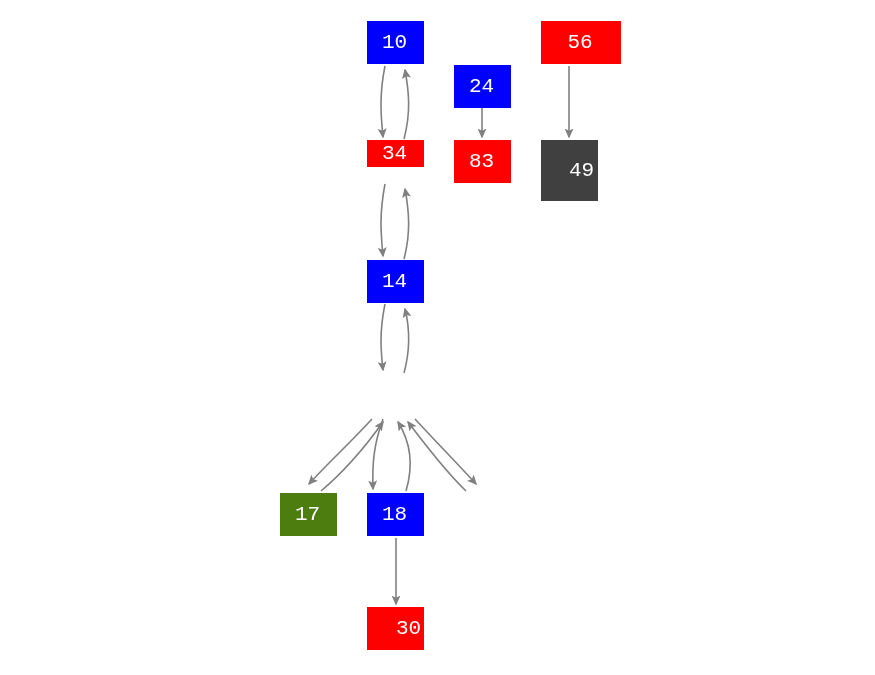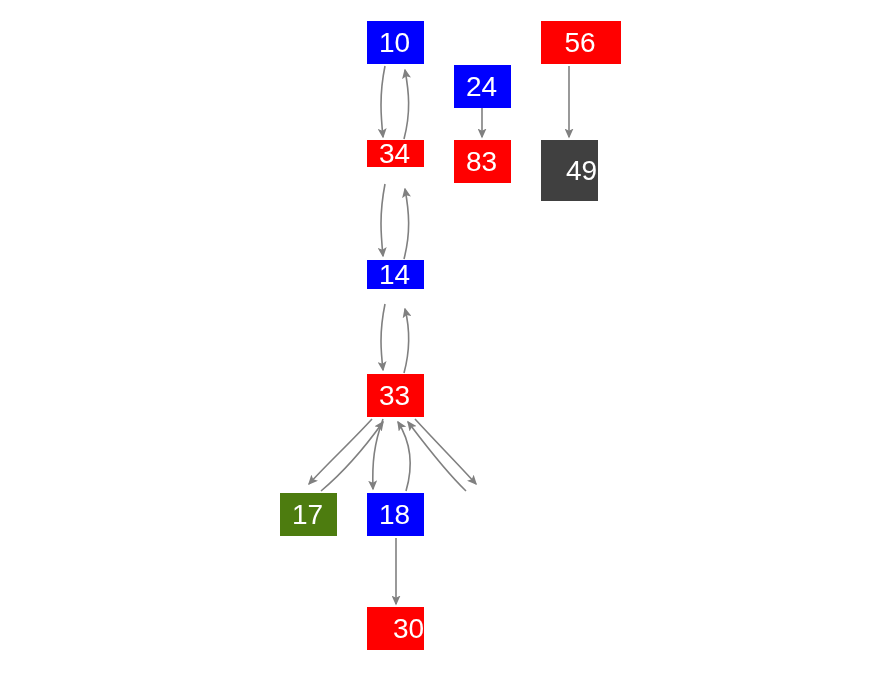--- a/index.html
+++ b/index.html
@@ -26,22 +26,22 @@
     width: 875px;
     height: 675px;
     pointer-events: none;
   }
   .graph-node {
     position: absolute;
     display: flex;
     align-items: center;
     justify-content: center;
     color: #ffffff;
-    font-family: Liberation Sans, sans-serif;
-    font-size: 28px;
+    font-family: Liberation Mono, monospace;
+    font-size: 21px;
     line-height: 1;
     letter-spacing: 0px;
     box-sizing: border-box;
     user-select: none;
     text-indent: -2px;
   }
 </style>
 </head>
 <body>
 
@@ -81,19 +81,18 @@
       <path d="M396,538 L396,604"></path>
     </g>
   </svg>
 
   <div class="graph-node" style="left: 367px; top: 21px; width: 57px; height: 43px; background: rgb(0, 0, 255); color: rgb(255, 255, 255);">10</div>
   <div class="graph-node" style="left: 454px; top: 21px; width: 57px; height: 43px; background: rgb(0, 0, 255); color: rgb(255, 255, 255); margin-top: 44px;">24</div>
   <div class="graph-node" style="left: 541px; top: 21px; width: 80px; height: 43px; background: rgb(255, 0, 0); color: rgb(255, 255, 255);">56</div>
   <div class="graph-node" style="left: 367px; top: 140px; width: 57px; height: 27px; background: rgb(255, 0, 0); color: rgb(255, 255, 255);">34</div>
   <div class="graph-node" style="left: 454px; top: 140px; width: 57px; height: 43px; background: rgb(255, 0, 0); color: rgb(255, 255, 255);">83</div>
   <div class="graph-node" style="left: 541px; top: 140px; width: 57px; height: 61px; background: #404040; color: rgb(255, 255, 255); padding-left: 26px;">49</div>
-  <div class="graph-node" style="left: 367px; top: 260px; width: 57px; height: 29px; background: rgb(0, 0, 255); color: rgb(255, 255, 255);">14</div>
-  <div class="graph-node" style="left: 367px; top: 374px; width: 57px; height: 43px; background: rgb(255, 0, 0); color: rgb(255, 255, 255);">33</div>
+  <div class="graph-node" style="left: 367px; top: 260px; width: 57px; height: 43px; background: rgb(0, 0, 255); color: rgb(255, 255, 255);">14</div>
   <div class="graph-node" style="left: 280px; top: 493px; width: 57px; height: 43px; background: #4d7c0f; color: rgb(255, 255, 255);">17</div>
   <div class="graph-node" style="left: 367px; top: 493px; width: 57px; height: 43px; background: rgb(0, 0, 255); color: rgb(255, 255, 255);">18</div>
   <div class="graph-node" style="left: 367px; top: 607px; width: 57px; height: 43px; background: rgb(255, 0, 0); color: rgb(255, 255, 255); padding-left: 28px;">30</div>
 
 </div>
 
 </body></html>

